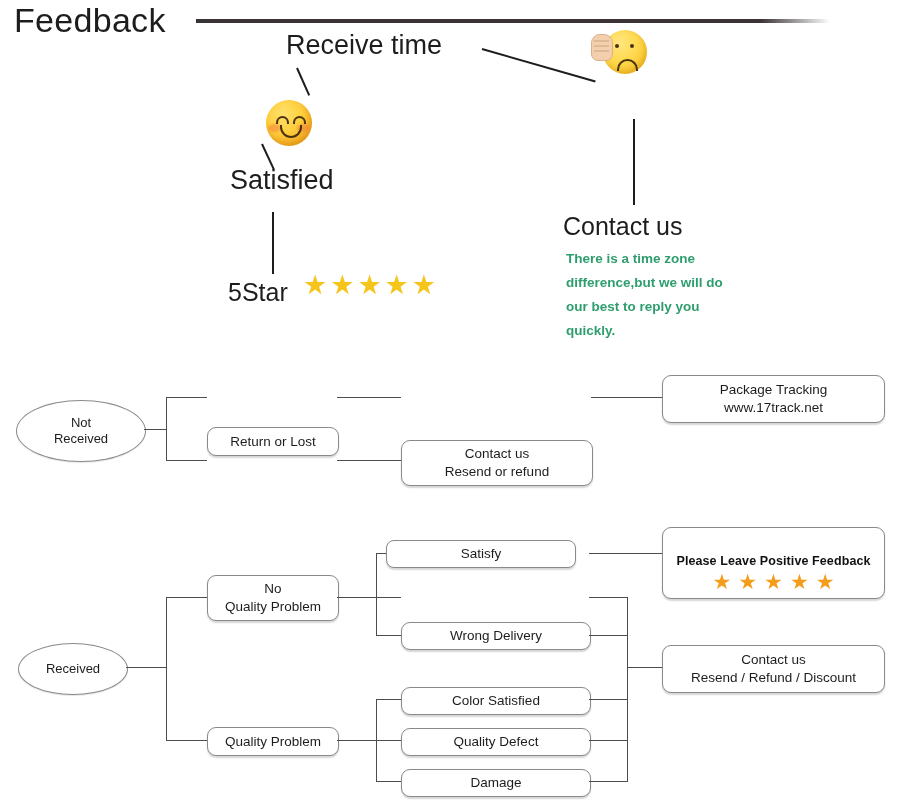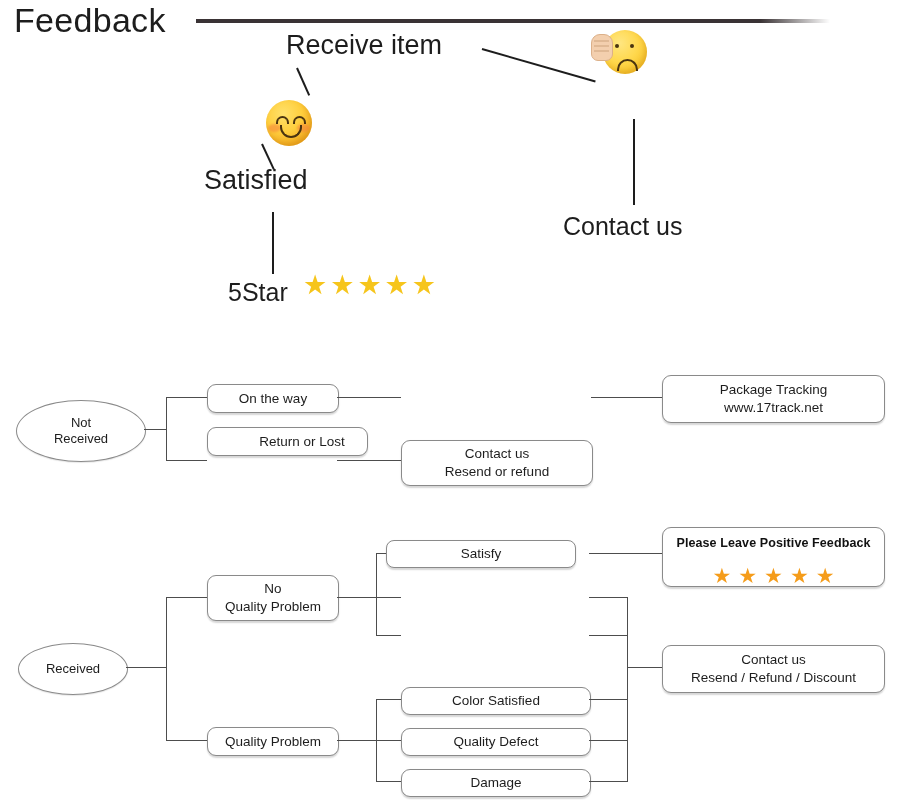--- a/index.html
+++ b/index.html
@@ -22,21 +22,21 @@
   }
   .title-rule{
     left:196px;top:19px;width:634px;height:4px;
     background:linear-gradient(to right,#3a3335 0%,#3a3335 89%,rgba(58,51,53,0) 100%);
   }
 
   
   .hdtext{font-size:27px;color:#1d1d1d;font-weight:400;line-height:32px;white-space:nowrap;}
   .receive-item{left:286px;top:29px;}
   .unsatisfied{left:558px;top:78px;}
-  .satisfied{left:204px;top:164px;text-align:center;}
+  .satisfied{left:230px;top:164px;text-align:center;}
   .fivestar{left:228px;top:278px;font-size:25px;color:#1d1d1d;line-height:28px;white-space:nowrap;}
 
   
   .contact-hd{left:563px;top:211px;font-size:25px;color:#1d1d1d;line-height:30px;white-space:nowrap;}
   .contact-body{
     left:566px;top:247px;width:180px;font-size:13.5px;font-weight:bold;
     color:#2f9e6e;line-height:24px;
   }
 
   
@@ -88,36 +88,36 @@
     position:absolute;border:1px solid #8a8a8a;border-radius:9px;background:#fff;
     display:flex;align-items:center;justify-content:center;text-align:center;
     font-size:13.5px;line-height:18px;color:#1d1d1d;
     box-shadow:0 1.5px 1.5px rgba(0,0,0,.16);
   }
   .fl{position:absolute;background:#4d4d4d;}
   .fl-h{height:1.4px;}
   .fl-v{width:1.4px;}
 
   
-  .fbbox{flex-direction:column;gap:1px;padding-top:6px;justify-content:space-between;}
+  .fbbox{flex-direction:column;gap:1px;padding-top:18px;}
   .fbbox .fbtitle{font-size:12.5px;font-weight:bold;color:#111;letter-spacing:.1px;}
   .starrow{display:flex;gap:7px;line-height:1;}
   .star-o{font-size:21px;color:#F59C1A;line-height:1;}
   .star-y{font-size:27px;color:#F6C51C;line-height:1;letter-spacing:3px;}
   .stars-inline{position:absolute;left:303px;top:272px;white-space:nowrap;}
 </style>
 </head>
 <body>
 
 <div id="stage">
 
   <div class="abs title">Feedback</div>
   <div class="abs title-rule"></div>
 
-  <div class="abs hdtext receive-item">Receive item</div>
+  <div class="abs hdtext receive-item">Receive time</div>
   <div class="abs hdtext satisfied">Satisfied</div>
 
   <div class="ln" style="left:482px;top:48px;width:118px;height:2px;transform:rotate(16deg);transform-origin:left center;"></div>
 
   <div class="ln" style="left:297px;top:67px;width:30px;height:2px;transform:rotate(66deg);transform-origin:left center;"></div>
 
   <div class="ln" style="left:262px;top:143px;width:28px;height:2px;transform:rotate(65deg);transform-origin:left center;"></div>
 
   <div class="ln ln-v" style="left:633px;top:119px;height:86px;"></div>
 
@@ -135,35 +135,35 @@
     <span class="hand"></span>
     <span class="dot-eye l"></span>
     <span class="dot-eye r"></span>
     <span class="mouth-frown"></span>
   </div>
 
   <div class="abs fivestar">5Star</div>
   <div class="stars-inline star-y">★★★★★</div>
 
   <div class="abs contact-hd">Contact us</div>
+  <div class="abs contact-body">There is a time zone difference,but we will do our best to reply you quickly.</div>
 
   <div class="ellipse" style="left:16px;top:400px;width:128px;height:60px;">
     <span style="display:block;">
       <span>Not</span><br>
       <span>Received</span>
     </span>
   </div>
 
   <div class="fl fl-h" style="left:144px;top:429px;width:23px;"></div>
   <div class="fl fl-v" style="left:166px;top:397px;height:64px;"></div>
   <div class="fl fl-h" style="left:166px;top:397px;width:41px;"></div>
   <div class="fl fl-h" style="left:166px;top:460px;width:41px;"></div>
 
-  <div class="rbox" style="left:207px;top:384px;width:130px;height:27px;">On the way</div>
-  <div class="rbox" style="left:207px;top:427px;width:130px;height:27px;padding-left:29px;">Return or Lost</div>
+  <div class="rbox" style="left:207px;top:427px;width:130px;height:27px;">Return or Lost</div>
 
   <div class="fl fl-h" style="left:337px;top:397px;width:64px;"></div>
   <div class="fl fl-h" style="left:337px;top:460px;width:64px;"></div>
 
 
   <div class="rbox" style="left:401px;top:440px;width:190px;height:44px;">
     <span style="display:block;">
       <span>Contact us</span><br>
       <span>Resend or refund</span>
     </span>
@@ -194,20 +194,21 @@
 
   <div class="rbox" style="left:207px;top:727px;width:130px;height:27px;">Quality Problem</div>
 
   <div class="fl fl-h" style="left:337px;top:597px;width:40px;"></div>
   <div class="fl fl-v" style="left:376px;top:553px;height:83px;"></div>
   <div class="fl fl-h" style="left:376px;top:553px;width:25px;"></div>
   <div class="fl fl-h" style="left:376px;top:597px;width:25px;"></div>
   <div class="fl fl-h" style="left:376px;top:635px;width:25px;"></div>
 
   <div class="rbox" style="left:386px;top:540px;width:188px;height:26px;border-radius:8px;">Satisfy</div>
+  <div class="rbox" style="left:401px;top:622px;width:188px;height:26px;">Wrong Delivery</div>
 
   <div class="fl fl-h" style="left:337px;top:740px;width:40px;"></div>
   <div class="fl fl-v" style="left:376px;top:699px;height:83px;"></div>
   <div class="fl fl-h" style="left:376px;top:699px;width:25px;"></div>
   <div class="fl fl-h" style="left:376px;top:740px;width:25px;"></div>
   <div class="fl fl-h" style="left:376px;top:781px;width:25px;"></div>
 
   <div class="rbox" style="left:401px;top:687px;width:188px;height:26px;">Color Satisfied</div>
   <div class="rbox" style="left:401px;top:728px;width:188px;height:26px;">Quality Defect</div>
   <div class="rbox" style="left:401px;top:769px;width:188px;height:26px;">Damage</div>

